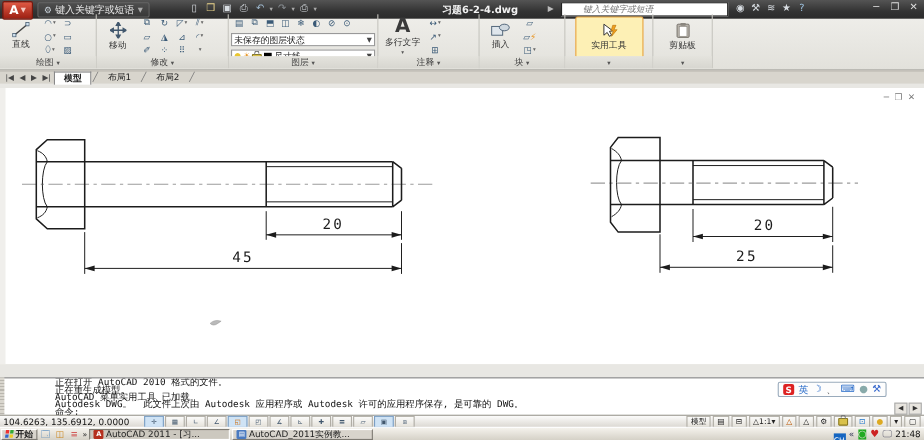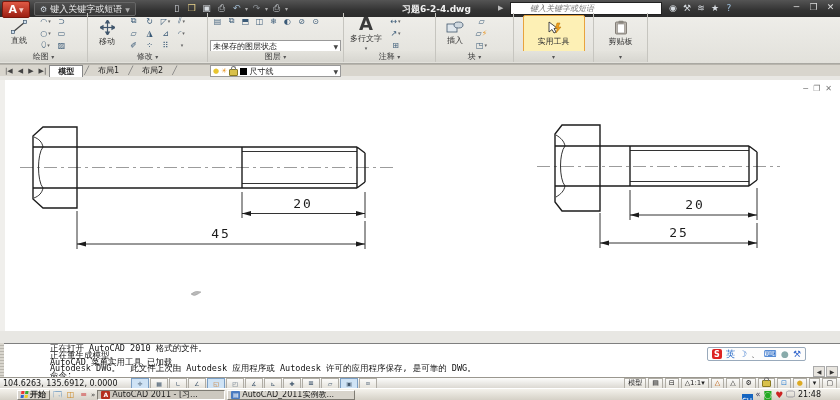--- a/index.html
+++ b/index.html
@@ -34,21 +34,21 @@
 
   
   #ribbon{left:0;top:30px;width:840px;height:50px;background:linear-gradient(#efeeea,#e2e1db);border-bottom:1px solid #a9a8a2;display:flex;}
   .panel{position:relative;height:49px;border-right:1px solid #c6c5bf;box-sizing:border-box;padding:2px 2px 11px;}
   .plabel{position:absolute;bottom:0;left:0;width:100%;height:11px;text-align:center;font-size:8px;color:#3f3f3f;background:linear-gradient(#e4e3dd,#d7d6d0);line-height:11px;}
   .plabel .dd{font-size:6px;color:#555;}
   .bigbtn{display:flex;flex-direction:column;align-items:center;justify-content:center;width:34px;height:36px;font-size:8px;color:#333;gap:1px;border-radius:2px;}
   .icogrid{display:grid;grid-auto-flow:column;grid-template-rows:repeat(3,12px);gap:0 1px;margin-left:2px;}
   .ico{width:15px;height:12px;display:flex;align-items:center;justify-content:center;font-size:8px;color:#3a5a77;}
   .ico .dd{font-size:5px;color:#666;margin-left:1px;}
-  .combo{height:10px;background:#fff;border:1px solid #999;font-size:8px;display:flex;align-items:center;padding:0 2px;justify-content:space-between;margin:13px 0;gap:32px;}
+  .combo{height:10px;background:#fff;border:1px solid #999;font-size:8px;display:flex;align-items:center;padding:0 2px;justify-content:space-between;margin:3px 0;gap:32px;}
   .combo .dd{font-size:6px;color:#444;}
   .mini-lock{width:7px;height:5px;background:#d9c14a;border:1px solid #8a7a20;border-radius:1px;position:relative;margin-top:3px;}
   .mini-lock::before{content:'';position:absolute;top:-4px;left:1px;width:3px;height:3px;border:1px solid #777;border-bottom:none;border-radius:3px 3px 0 0;}
   #utils-big{background:var(--hover-yellow,#fdf0b5);border:1px solid var(--hover-border,#e8a33d);width:60px;}
 
   
   #drawing{left:0;top:80px;width:840px;height:251px;background:#fff;border-left:5px solid #f0efec;box-sizing:border-box;}
   #docbtns{right:8px;top:4px;gap:5px;color:#777;font-size:8px;}
   #dwg text{font-family:"DejaVu Sans Mono","Liberation Mono",monospace;font-size:13px;fill:#1c1c1c;letter-spacing:2px;}
 
@@ -71,21 +71,21 @@
 
   
   #statusbar{left:0;top:377px;width:840px;height:11px;background:linear-gradient(#fcfcfb,#dcd9d3);border-top:1px solid #9a978f;display:flex;align-items:center;font-size:8px;padding:0 3px;box-sizing:border-box;}
   #coords{width:128px;color:#111;letter-spacing:0;}
   .tog{width:16px;height:9px;border:1px solid #b0ada5;background:linear-gradient(#fbfbfa,#e5e2da);margin-right:1px;display:flex;align-items:center;justify-content:center;font-size:6px;color:#41576d;}
   .tog.on{background:#cfe3f5;border-color:#7a9ec4;}
   #sb-right{margin-left:auto;display:flex;align-items:center;gap:2px;}
   .sbtn{height:9px;border:1px solid #b0ada5;background:linear-gradient(#fbfbfa,#e5e2da);display:flex;align-items:center;justify-content:center;font-size:7px;padding:0 3px;color:#222;}
 
   
-  #taskbar{left:0;top:388px;width:840px;height:12px;background:linear-gradient(#f4f2ec,#d5d1c7);border-top:1px solid #fff;display:flex;align-items:center;padding:0 17px;box-sizing:border-box;font-size:8px;gap:2px;}
+  #taskbar{left:0;top:388px;width:840px;height:12px;background:linear-gradient(#f4f2ec,#d5d1c7);border-top:1px solid #fff;display:flex;align-items:center;padding:0 1px;box-sizing:border-box;font-size:8px;gap:2px;}
   .bevel{border:1px solid;border-color:#fff #7e7b73 #7e7b73 #fff;background:#d8d4cc;height:10px;display:flex;align-items:center;gap:2px;padding:0 3px;box-sizing:border-box;}
   .pressed{border-color:#7e7b73 #fff #fff #7e7b73;background:#ccc8bf;}
   #startflag{display:inline-grid;grid-template-columns:3px 3px;grid-template-rows:3px 3px;gap:1px;transform:skewX(-8deg);}
   #startflag i{display:block;}
   .ql{color:#2a6fb0;font-size:8px;width:11px;text-align:center;}
   .taskbtn{width:128px;overflow:hidden;white-space:nowrap;}
   .chip{width:9px;height:8px;border-radius:1px;display:inline-flex;align-items:center;justify-content:center;color:#fff;font-size:6px;font-weight:bold;}
   #tray{margin-left:auto;display:flex;align-items:center;gap:3px;padding-right:2px;}
   #tray .ch{background:#1565c0;color:#fff;width:11px;height:14px;display:flex;align-items:center;justify-content:center;font-size:7px;margin-top:12px;}
   #clock{font-size:8px;color:#111;}

